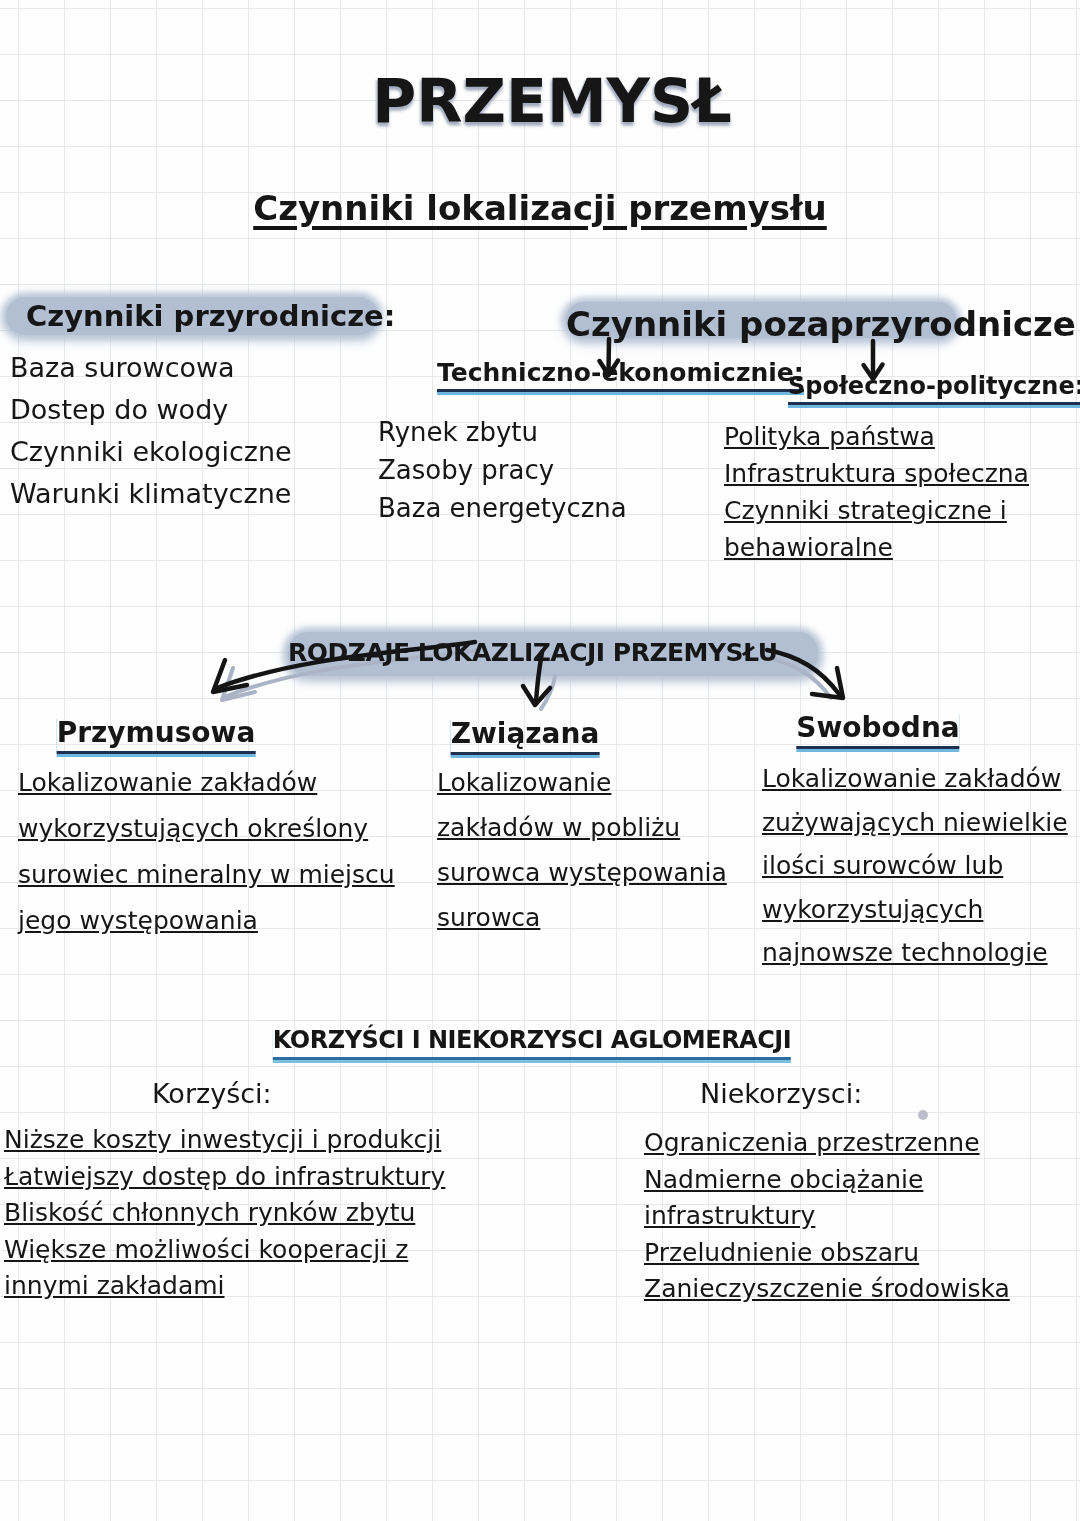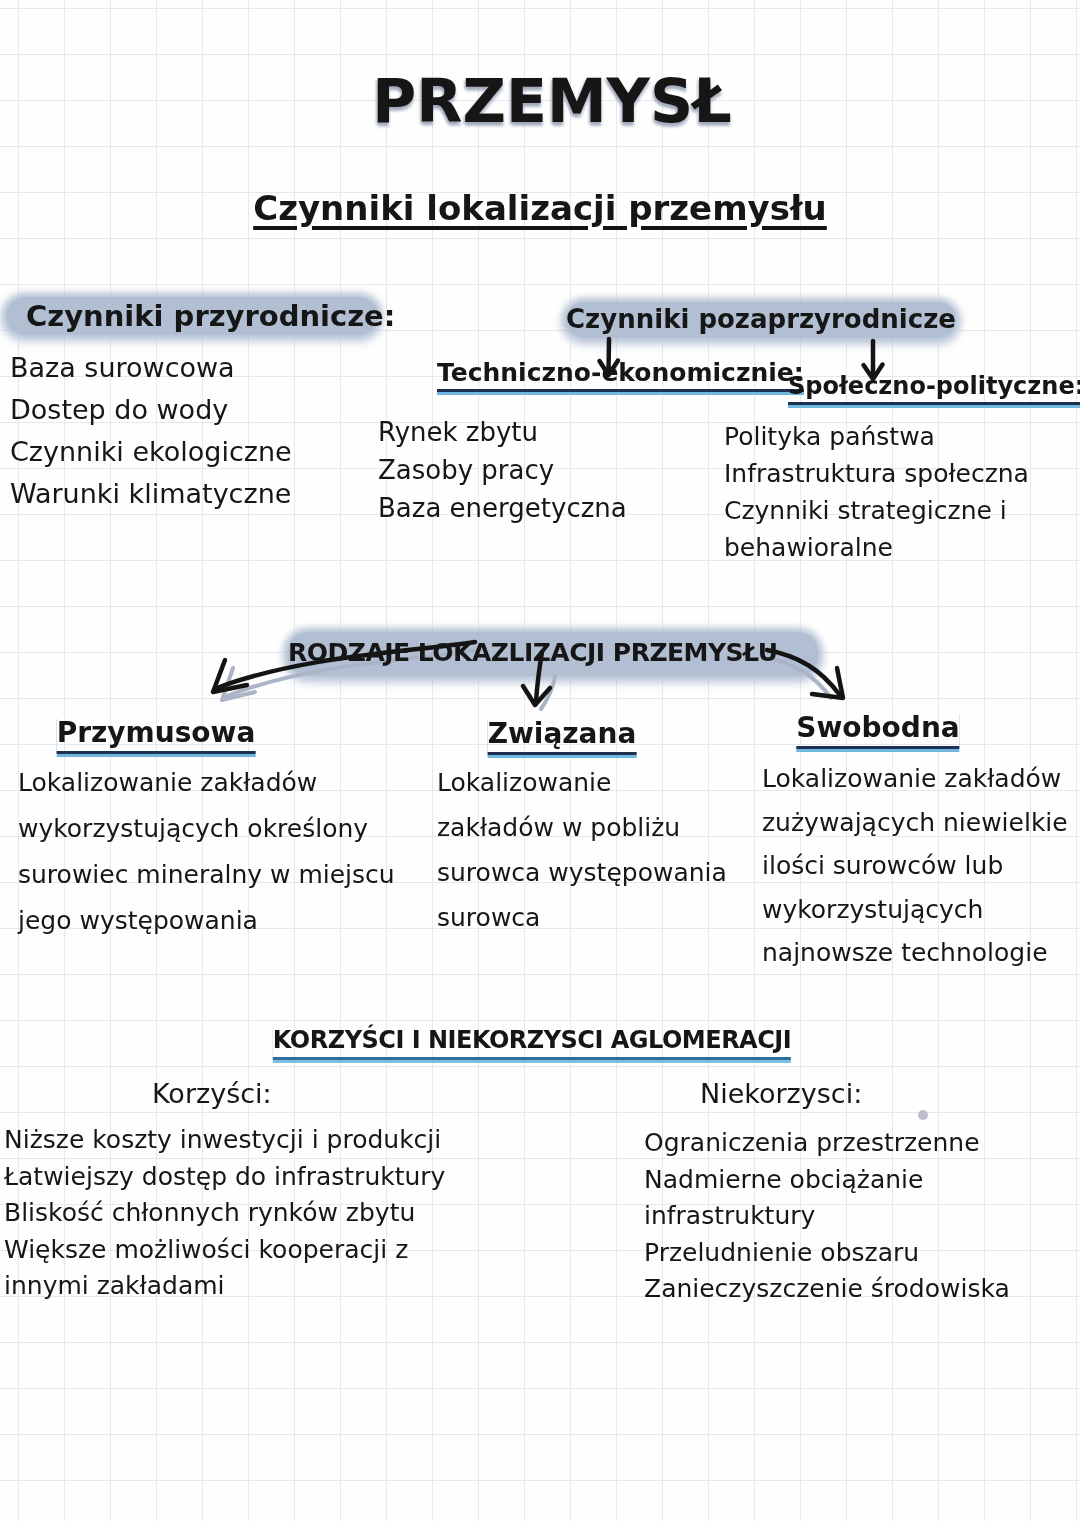--- a/index.html
+++ b/index.html
@@ -29,21 +29,21 @@
   .pill{
     position:absolute;border-radius:20px;background:#b2bfd3;
     box-shadow:0 0 6px 4px rgba(178,191,211,.85),0 3px 10px 5px rgba(178,191,211,.45);
   }
   .h-label{position:absolute;font-weight:700;white-space:nowrap;z-index:2;}
   .centered{text-align:center;}
   .dunder{border-bottom:3px solid #1d3050;box-shadow:0 3px 0 #6fb7de;padding-bottom:2px;}
   .dunder-blue{border-bottom:3px solid #2e6da0;box-shadow:0 3px 0 #7cc0e0;padding-bottom:3px;}
   ul.plain-list{list-style:none;margin:0;padding:0;position:absolute;white-space:nowrap;}
   .col-h{position:absolute;transform:translateX(-50%);font-size:28px;font-weight:700;white-space:nowrap;z-index:2;}
-  .lines{position:absolute;}
+  .lines{position:absolute;text-decoration:underline;}
   .lines p{margin:0;white-space:nowrap;}
   .sub-h{position:absolute;font-weight:700;white-space:nowrap;z-index:2;}
   .dot{position:absolute;width:10px;height:10px;border-radius:50%;background:#bcbdcb;}
   svg.arrow{position:absolute;overflow:visible;z-index:1;}
   svg.arrow path{fill:none;stroke-linecap:round;stroke-linejoin:round;}
   .ink{stroke:#141414;stroke-width:4.5;}
   .ink-shadow{stroke:#aab4c6;stroke-width:4;}
 </style>
 </head>
 <body>
@@ -59,21 +59,21 @@
   <div class="pill" style="left:6px;top:297px;width:372px;height:38px;"></div>
   <div class="h-label" style="left:26px;top:299px;font-size:29px;">Czynniki przyrodnicze:</div>
   <ul class="plain-list" style="left:10px;top:347px;font-size:27px;line-height:42px;">
     <li>Baza surowcowa</li>
     <li>Dostep do wody</li>
     <li>Czynniki ekologiczne</li>
     <li>Warunki klimatyczne</li>
   </ul>
 
   <div class="pill" style="left:566px;top:302px;width:390px;height:36px;"></div>
-  <div class="h-label centered" style="left:566px;top:304px;width:390px;font-size:26px;">Czynniki pozaprzyrodnicze</div>
+  <div class="h-label centered" style="left:566px;top:304px;width:390px;font-size:34px;">Czynniki pozaprzyrodnicze</div>
 
   <svg class="arrow" style="left:594px;top:336px;" width="30" height="50" viewBox="0 0 30 50">
     <path class="ink" d="M15 3 L14.5 36"></path>
     <path class="ink" d="M5.5 25 L14.5 39 L24 24.5"></path>
   </svg>
   <svg class="arrow" style="left:858px;top:338px;" width="30" height="52" viewBox="0 0 30 52">
     <path class="ink" d="M15 3 L15 38"></path>
     <path class="ink" d="M5.5 27 L15 41 L24.5 26.5"></path>
   </svg>
 
@@ -119,21 +119,21 @@
   <div class="col-h" style="left:156px;top:716px;">
     <span class="dunder">Przymusowa</span>
   </div>
   <div class="lines" style="left:18px;top:760px;font-size:25px;line-height:46px;">
     <p>Lokalizowanie zakładów</p>
     <p>wykorzystujących określony</p>
     <p>surowiec mineralny w miejscu</p>
     <p>jego występowania</p>
   </div>
 
-  <div class="col-h" style="left:525px;top:717px;margin-left:37px;">
+  <div class="col-h" style="left:525px;top:717px;">
     <span class="dunder">Związana</span>
   </div>
   <div class="lines" style="left:437px;top:760px;font-size:25px;line-height:45px;">
     <p>Lokalizowanie</p>
     <p>zakładów w pobliżu</p>
     <p>surowca występowania</p>
     <p>surowca</p>
   </div>
 
   <div class="col-h" style="left:878px;top:711px;">

